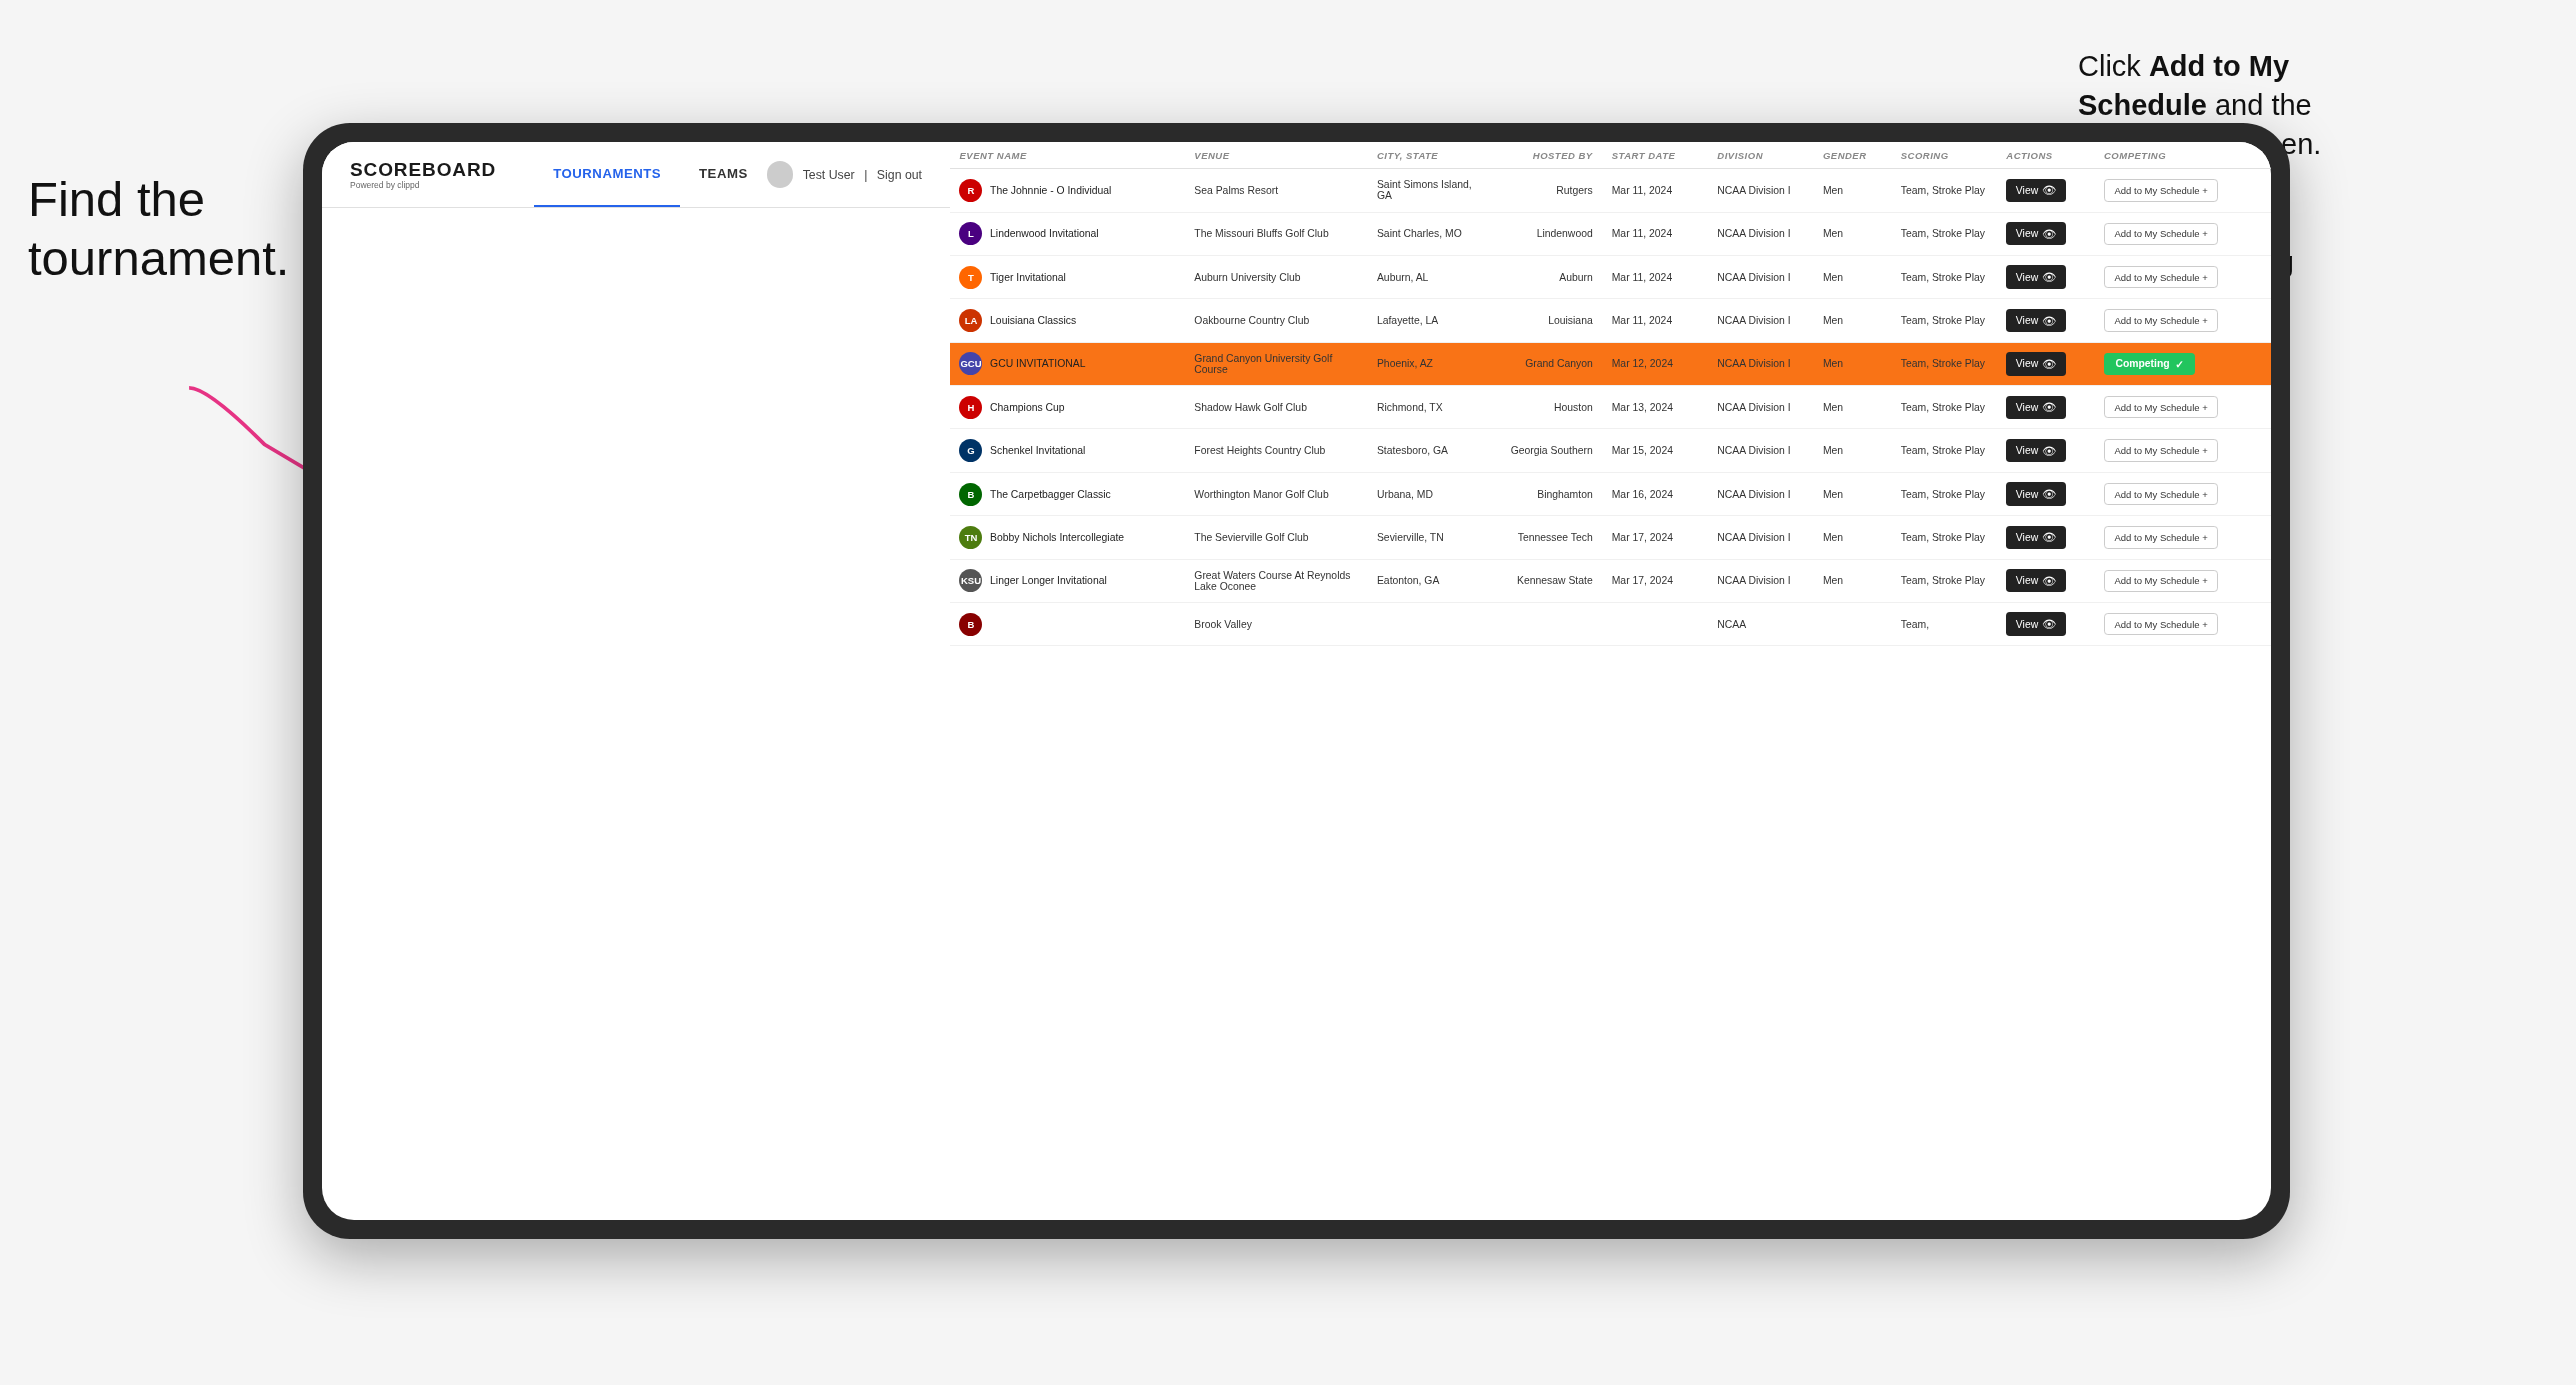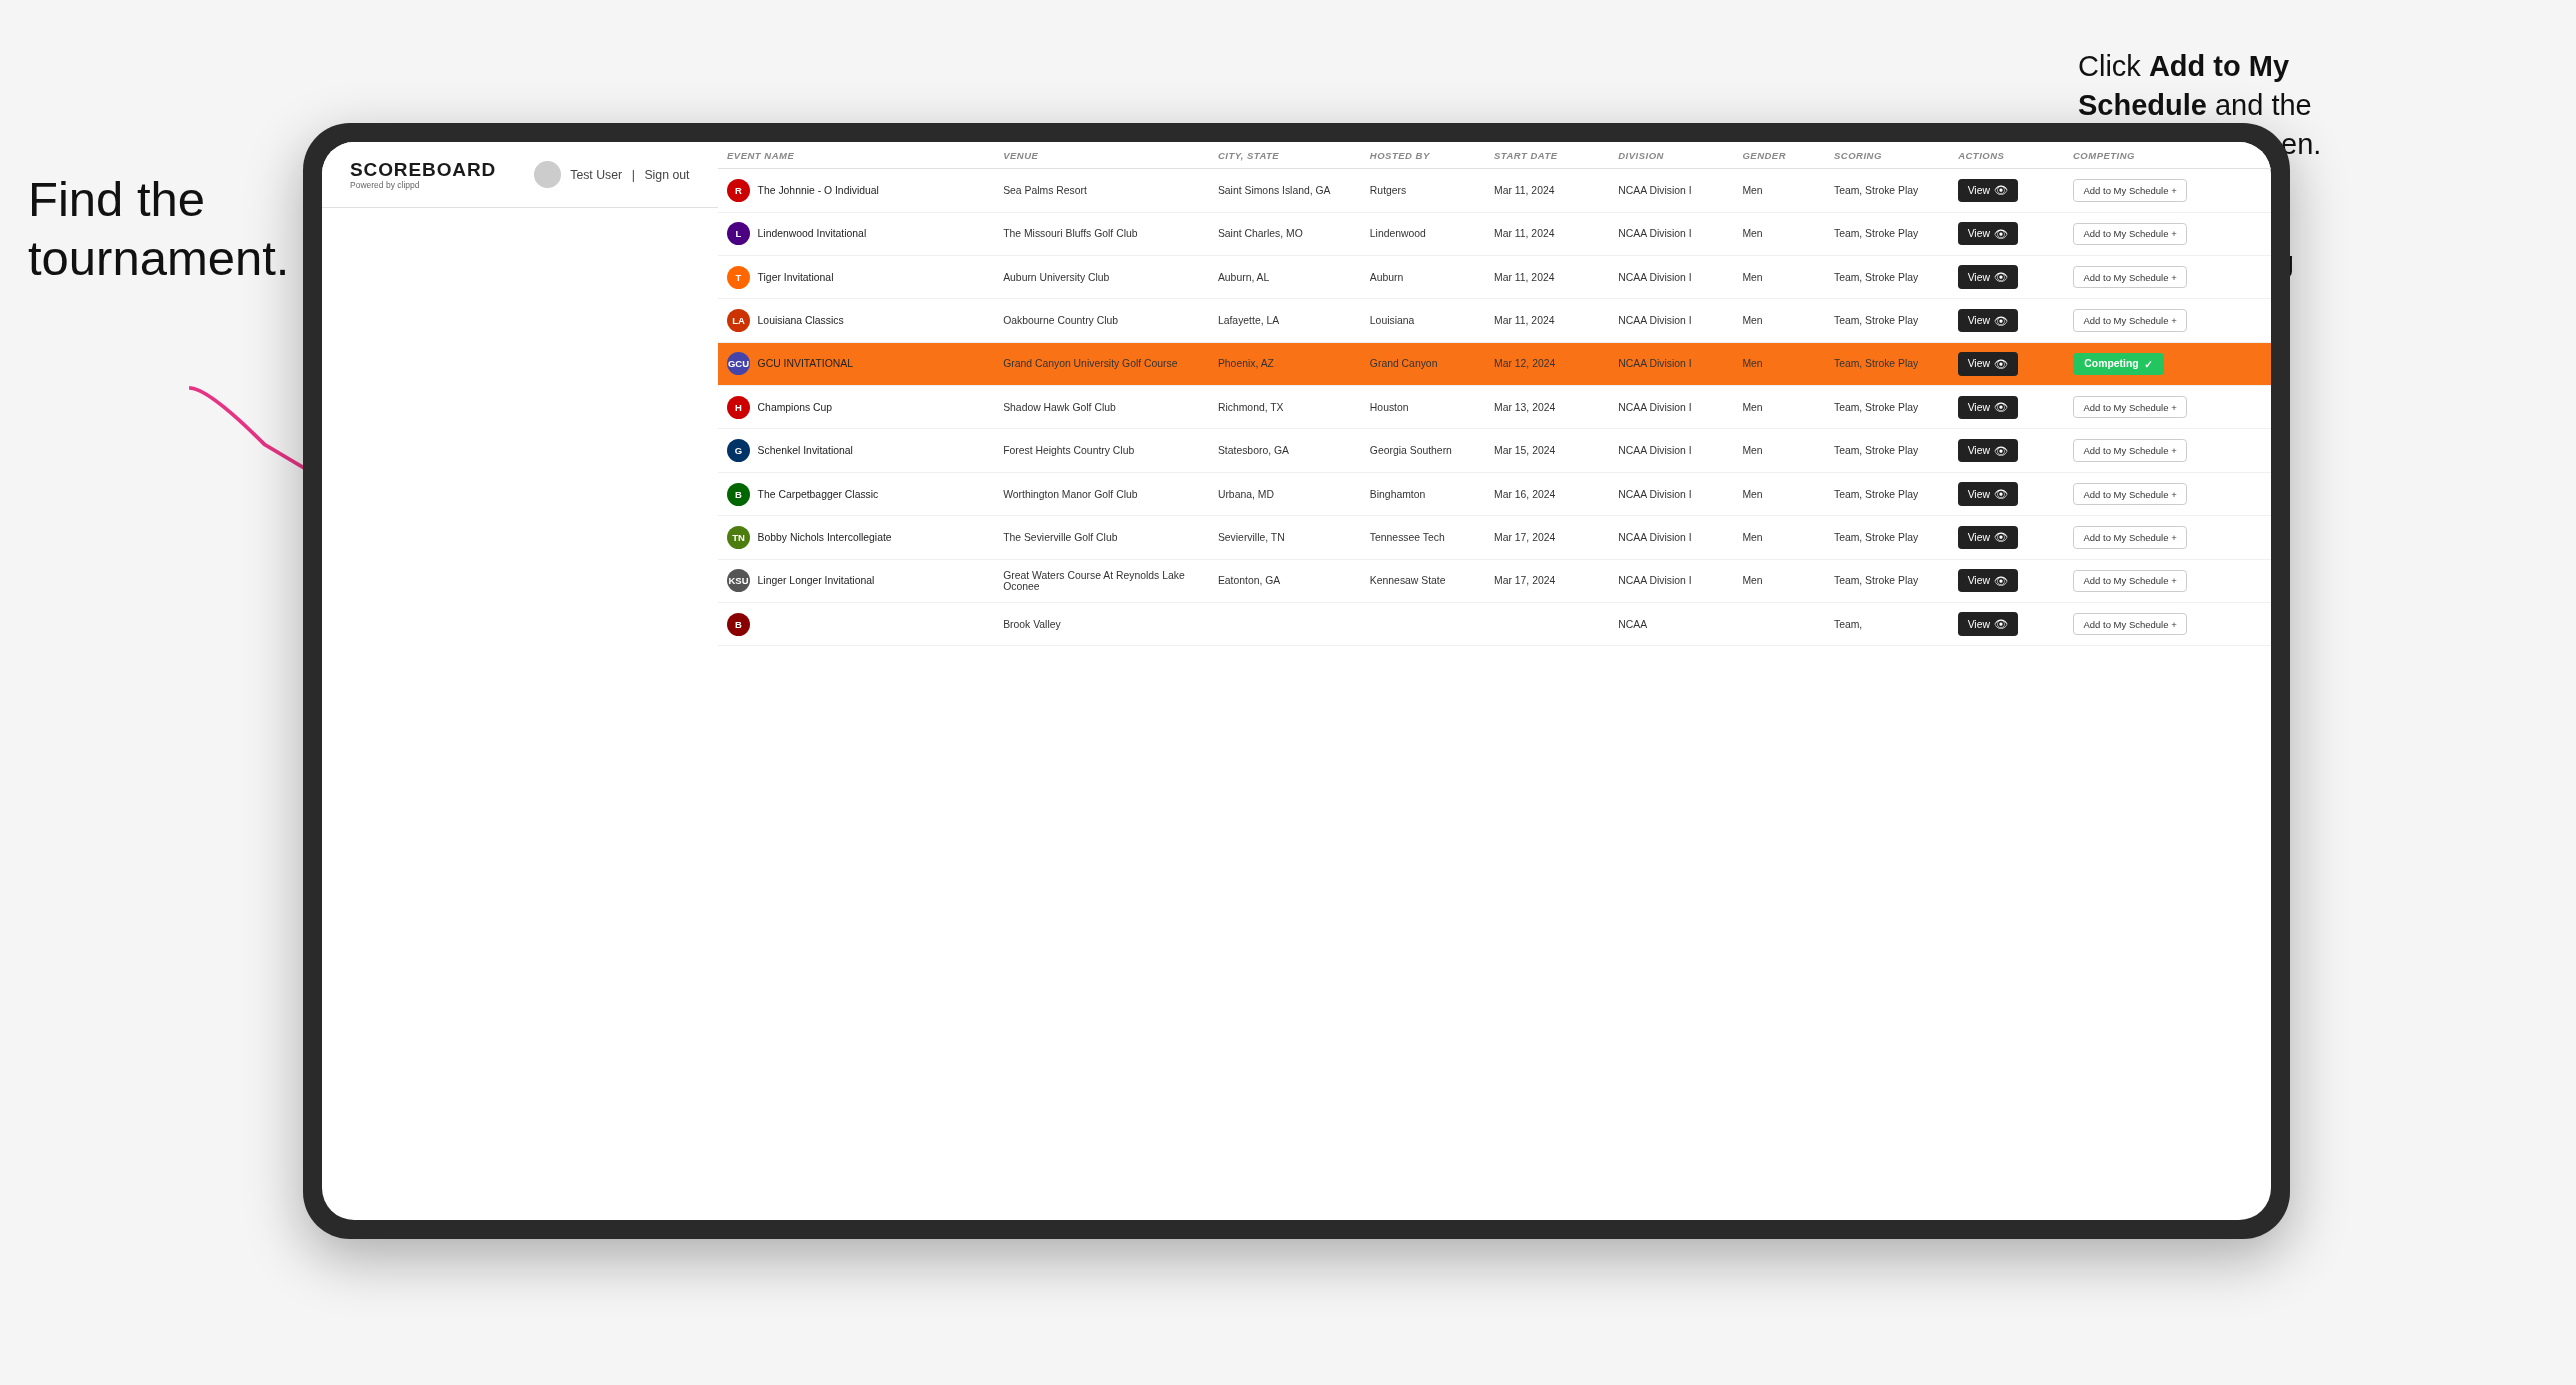--- a/index.html
+++ b/index.html
@@ -263,21 +263,21 @@
       font-weight: 600;
       display: flex;
       align-items: center;
       gap: 5.7px;
       white-space: nowrap;
     }
 
     .col-event { width: 189px; }
     .col-venue { width: 147px; }
     .col-city { width: 104px; }
-    .col-hosted { width: 85px; }
+    .col-hosted { width: 85px; text-align: right; }
     .col-date { width: 85px; }
     .col-division { width: 85px; }
     .col-gender { width: 57px; }
     .col-scoring { width: 85px; }
     .col-actions { width: 76px; }
     .col-competing { width: 142px; }
 
     
     .logo-r { background: #cc0000; color: #fff; }
     .logo-l { background: #4a0080; color: #fff; }
@@ -320,20 +320,24 @@
   <path d="M 180 20 Q 160 20 100 60 L 20 100" stroke="#e63384" stroke-width="4" fill="none" marker-end="url(#arrowhead-right)"></path>
 </svg>
 
 <div class="tablet-frame">
   <div class="tablet-screen">
 
     <div class="nav-bar">
       <div class="logo-area">
         <span class="logo-text">SCOREBOARD</span>
         <span class="logo-sub">Powered by clippd</span>
+      </div>
+      <div class="nav-tabs">
+        <div class="nav-tab active">TOURNAMENTS</div>
+        <div class="nav-tab">TEAMS</div>
       </div>
       <div class="nav-right">
         <div class="user-avatar"></div>
         <span>Test User</span>
         <span>|</span>
         <span>Sign out</span>
       </div>
     </div>
 
     <div class="table-container">

